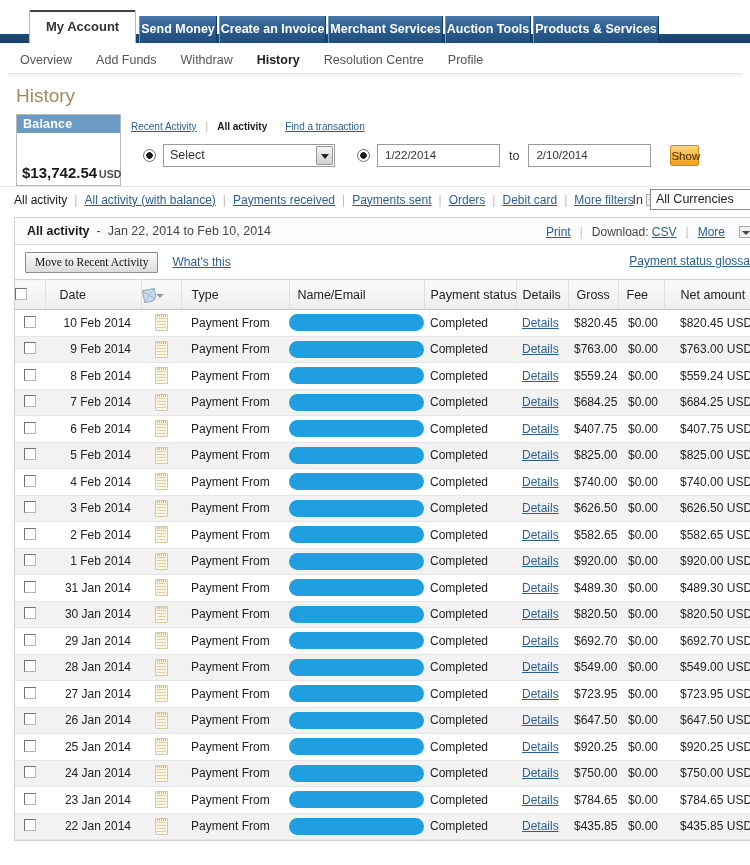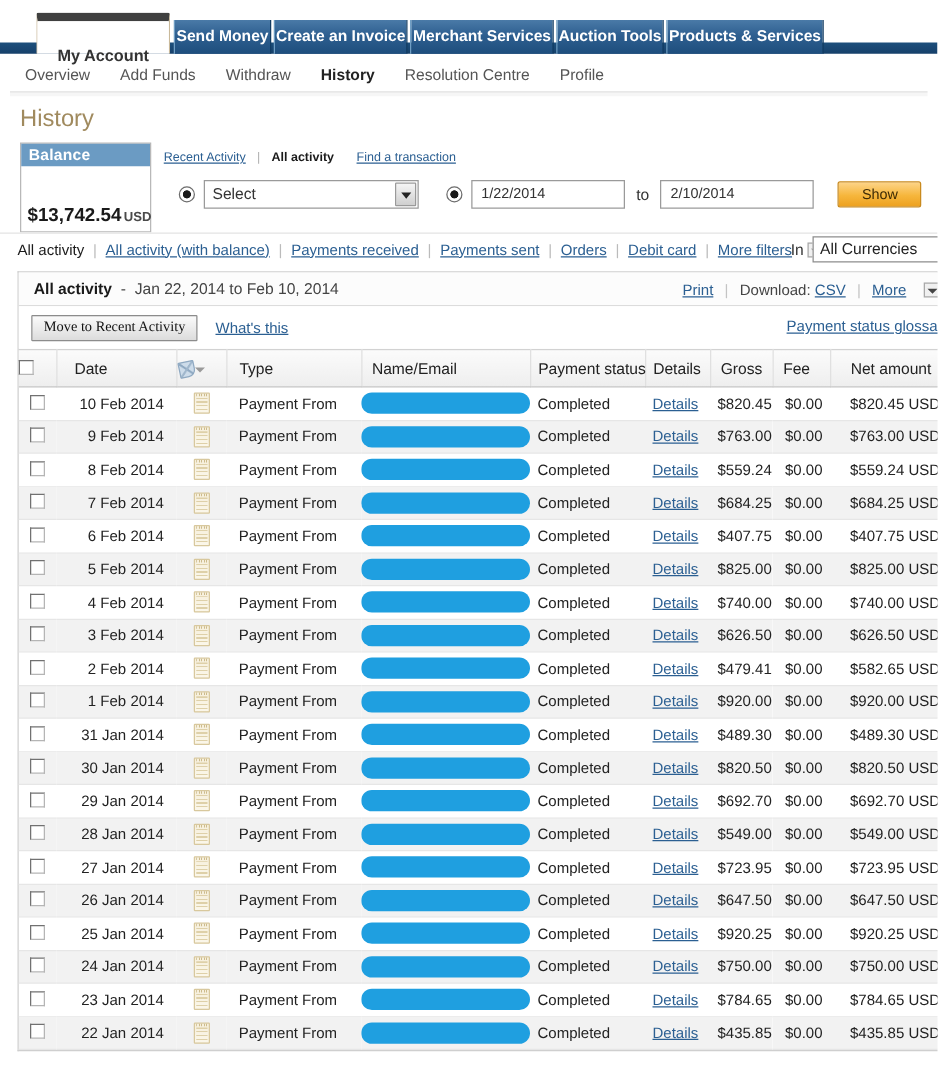--- a/index.html
+++ b/index.html
@@ -48,22 +48,22 @@
     cursor: pointer;
     margin-right: 2px;
   }
   .tab.active {
     height: 33px;
     line-height: 30px;
     color: #333333;
     background: #ffffff;
     border: 1px solid #c9b99a;
     border-bottom: none;
-    border-top: 7px solid #404040;
-    padding: 13px 16px;
+    border-top: 2px solid #404040;
+    padding: 0 16px;
     font-size: 13px;
     margin-right: 3px;
     border-radius: 2px 2px 0 0;
   }
 
   
   .subnav {
     height: 27px;
     padding-left: 20px;
     display: flex;
@@ -199,21 +199,21 @@
     font-size: 11.5px;
     color: #333333;
     line-height: 21px;
     padding-left: 7px;
     font-family: "Liberation Sans", sans-serif;
     cursor: text;
   }
   .tolabel { margin: 0 9px; font-size: 12.5px; color: #333333; }
   .showbtn {
     margin-left: 19px;
-    width: 67px; height: 21px;
+    width: 29px; height: 21px;
     background: linear-gradient(to bottom, #fdd488 0%, #f6b63c 55%, #eda120 100%);
     border: 1px solid #c98a1e;
     border-radius: 2px;
     font-size: 11.5px;
     color: #3d2a05;
     font-family: "Liberation Sans", sans-serif;
     cursor: pointer;
     padding: 0;
   }
 
@@ -722,21 +722,21 @@
           <td class="c-chk"><span class="chk"></span></td>
           <td class="c-date">2 Feb 2014</td>
           <td class="c-icon"><span class="docicon"></span></td>
           <td class="c-type">Payment From</td>
           <td class="c-name">
             <span class="redact"></span>
             <span class="hidden-text"></span>
           </td>
           <td class="c-stat">Completed</td>
           <td class="c-det"><span class="detlink">Details</span></td>
-          <td class="c-gross">$479.41</td>
+          <td class="c-gross">$582.65</td>
           <td class="c-fee">$0.00</td>
           <td class="c-net">$582.65 USD</td>
         </tr>
         <tr class="even">
           <td class="c-chk"><span class="chk"></span></td>
           <td class="c-date">1 Feb 2014</td>
           <td class="c-icon"><span class="docicon"></span></td>
           <td class="c-type">Payment From</td>
           <td class="c-name">
             <span class="redact"></span>

